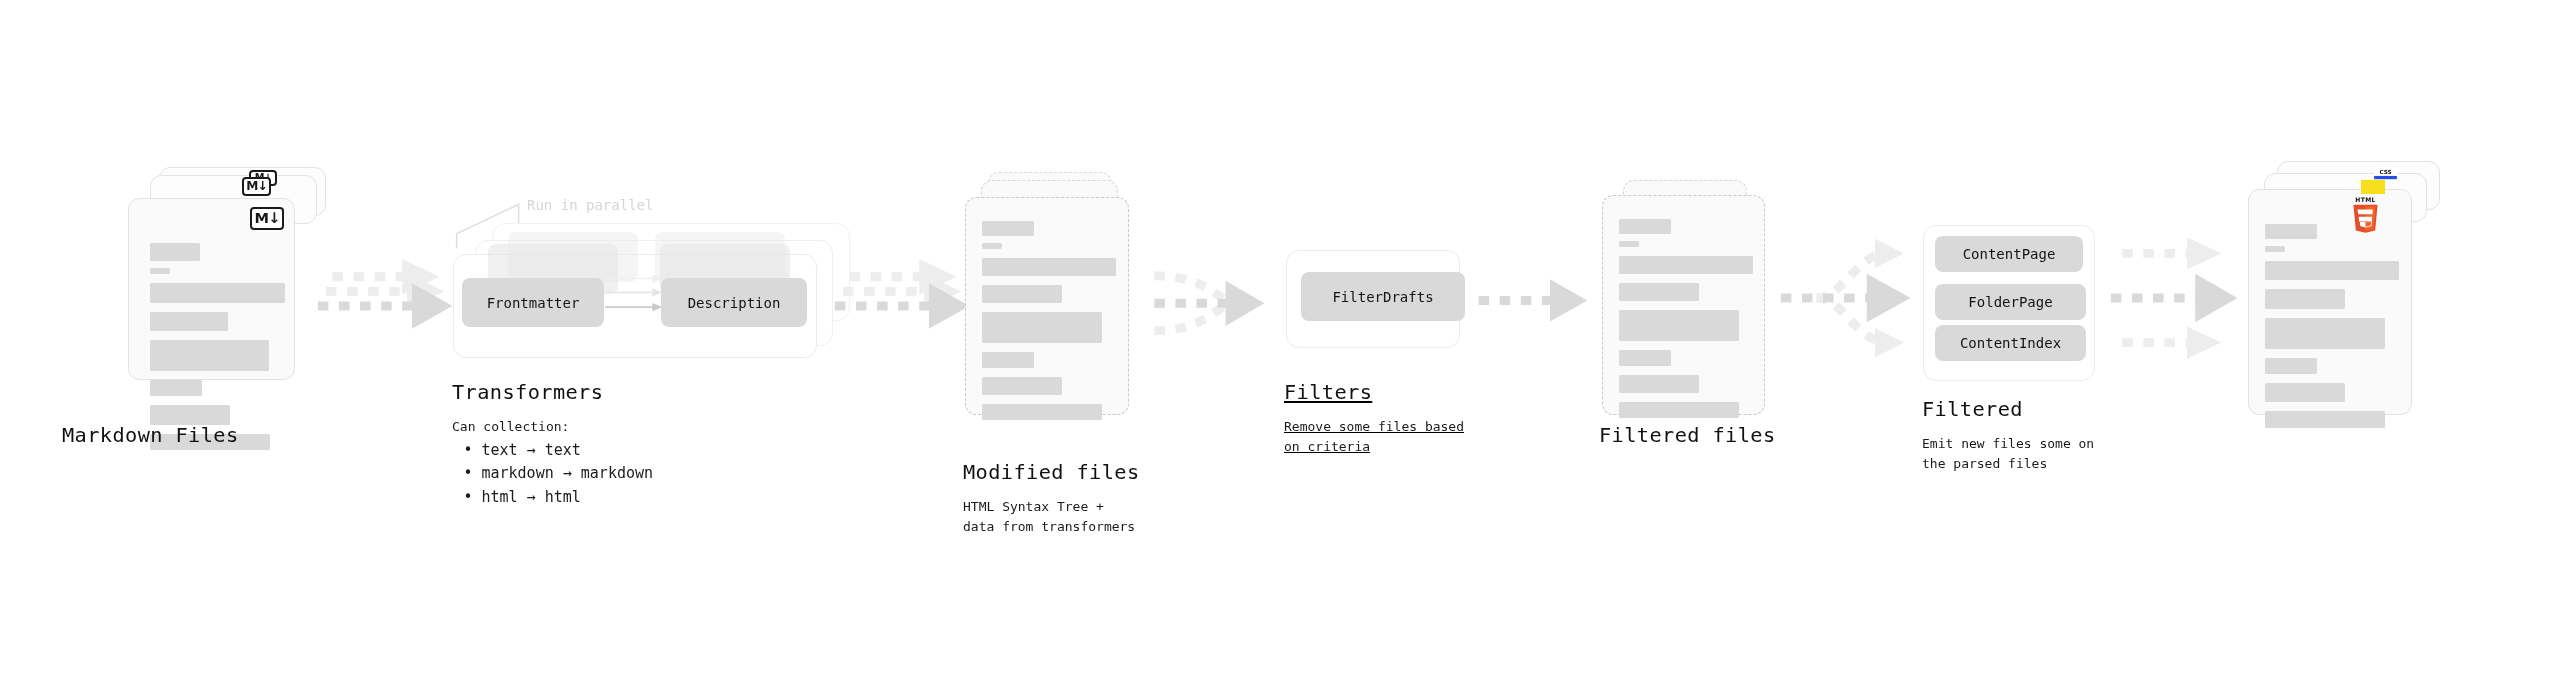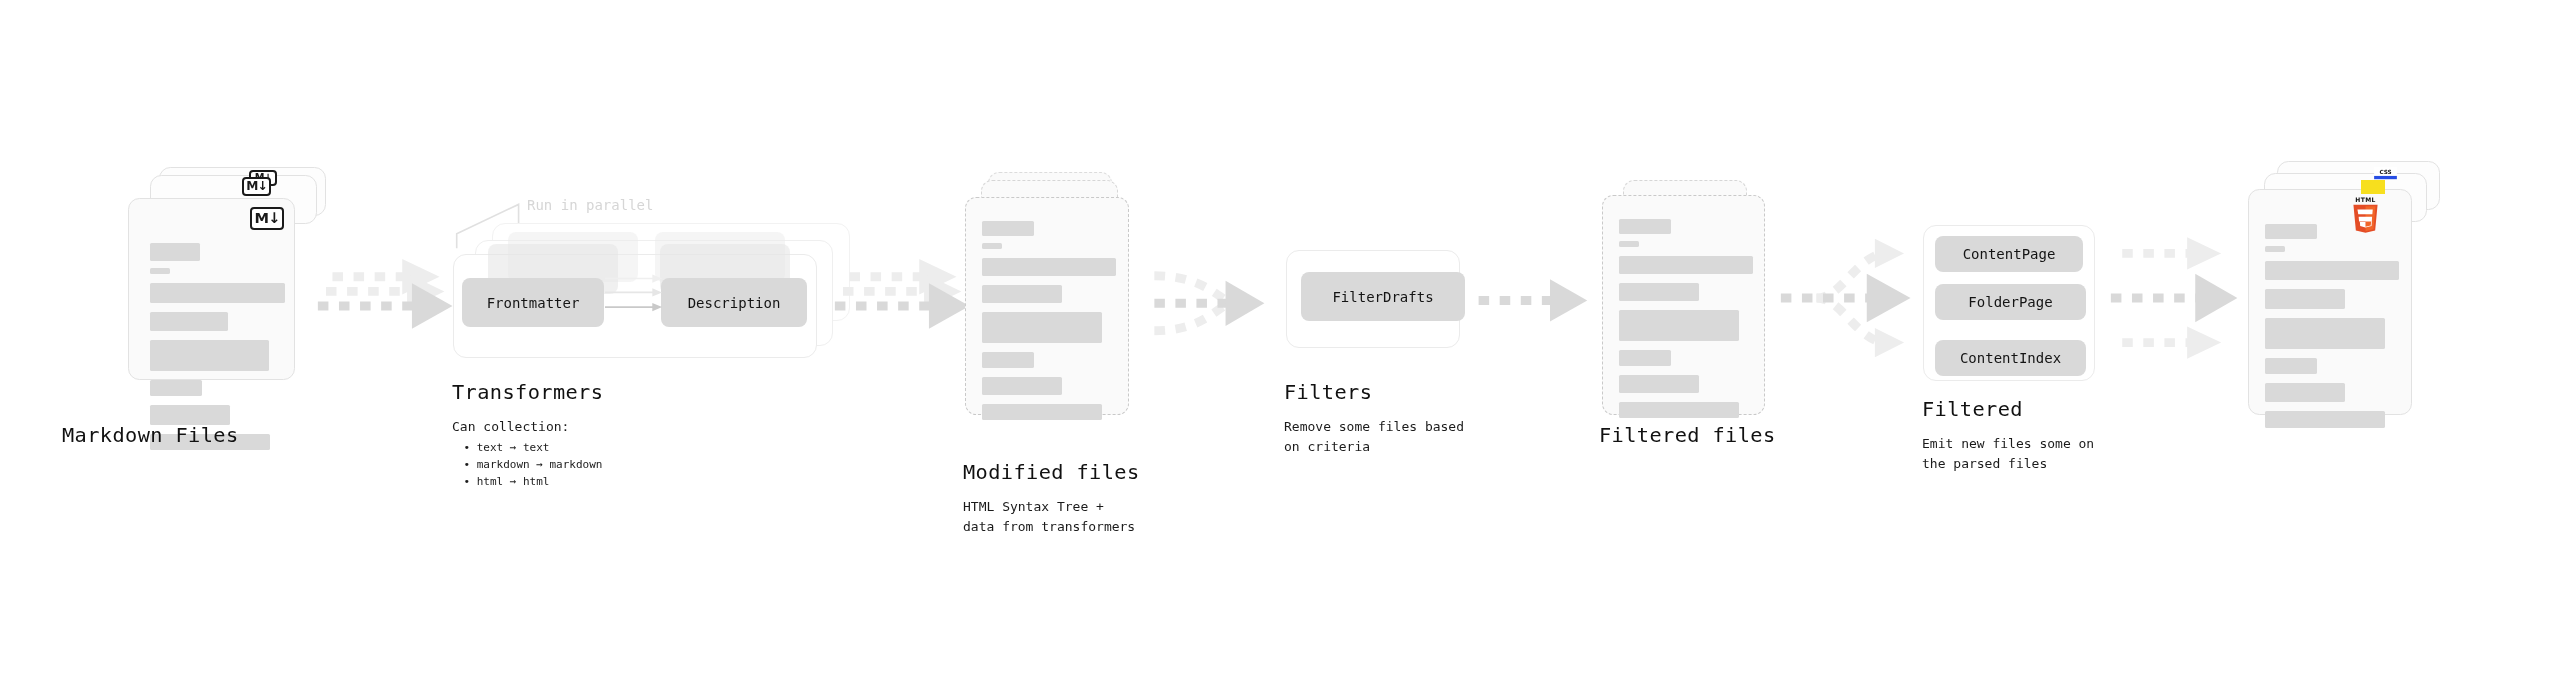--- a/index.html
+++ b/index.html
@@ -44,21 +44,21 @@
   
   .caption { position: absolute; }
   .cap-title {
     font-size: 20.3px; color: #111; letter-spacing: 0.4px;
     white-space: nowrap; line-height: 1.2;
   }
   .cap-sub {
     font-size: 13px; color: #1b1b1b; line-height: 1.55;
     margin-top: 13px; white-space: pre-line;
   }
-  .cap-list { font-size: 11px; color: #1b1b1b; line-height: 1.55; margin-top: 11.4px; }
+  .cap-list { font-size: 15px; color: #1b1b1b; line-height: 1.55; margin-top: 11.4px; }
   .cap-list .li { white-space: nowrap; padding-left: 11.4px; }
   .cap-list .li::before { content: "\2022  "; }
 
   
   .stagebox {
     position: absolute;
     border: 1.6px solid #ebebeb;
     border-radius: 13px;
     background: #ffffff;
   }
@@ -195,21 +195,21 @@
   <svg style="left:1138px; top:258px; width:146px; height:89px;" viewBox="0 0 180 110">
     <path class="dashline faint" d="M20,22 C70,22 90,40 108,52"></path>
     <path class="dashline faint" d="M20,90 C70,90 90,70 108,58"></path>
     <line class="dashline" x1="20" y1="56" x2="112" y2="56"></line>
     <polygon class="arrowhead" points="108,28 156,56 108,84"></polygon>
   </svg>
 
   <div class="stagebox" style="left:1286px; top:250px; width:174px; height:98px;"></div>
   <div class="chip" style="left:1301px; top:272px; width:164px; height:49px;">FilterDrafts</div>
 
-  <div class="caption" style="left:1284px; top:380px;">
+  <div class="caption" style="left:1284px; top:380px;text-decoration:underline;">
     <div class="cap-title">Filters</div>
     <div class="cap-sub">Remove some files based
 on criteria</div>
   </div>
 
   <svg style="left:1472px; top:268px; width:130px; height:73px;" viewBox="0 0 160 90">
     <line class="dashline" x1="8" y1="40" x2="100" y2="40"></line>
     <polygon class="arrowhead" points="96,14 142,40 96,66"></polygon>
   </svg>
 
@@ -238,21 +238,21 @@
     <polygon class="arrowhead faint" points="122,12 158,30 122,48"></polygon>
     <path class="dashline faint" d="M50,85 C80,85 95,130 130,140"></path>
     <polygon class="arrowhead faint" points="122,122 158,140 122,158"></polygon>
     <line class="dashline" x1="6" y1="85" x2="120" y2="85"></line>
     <polygon class="arrowhead" points="112,55 166,85 112,115"></polygon>
   </svg>
 
   <div class="stagebox" style="left:1923px; top:225px; width:172px; height:156px;"></div>
   <div class="chip" style="left:1935px; top:236px; width:148px; height:36px;">ContentPage</div>
   <div class="chip" style="left:1935px; top:284px; width:151px; height:36px;">FolderPage</div>
-  <div class="chip" style="left:1935px; top:340px; width:151px; height:36px;">ContentIndex</div>
+  <div class="chip" style="left:1935px; top:325px; width:151px; height:36px;">ContentIndex</div>
 
   <div class="caption" style="left:1922px; top:397px;">
     <div class="cap-title">Filtered</div>
     <div class="cap-sub">Emit new files some on
 the parsed files</div>
   </div>
 
   <svg style="left:2106px; top:229px; width:146px; height:138px;" viewBox="0 0 180 170">
     <line class="dashline faint" x1="20" y1="30" x2="108" y2="30"></line>
     <polygon class="arrowhead faint" points="100,10 142,30 100,50"></polygon>

